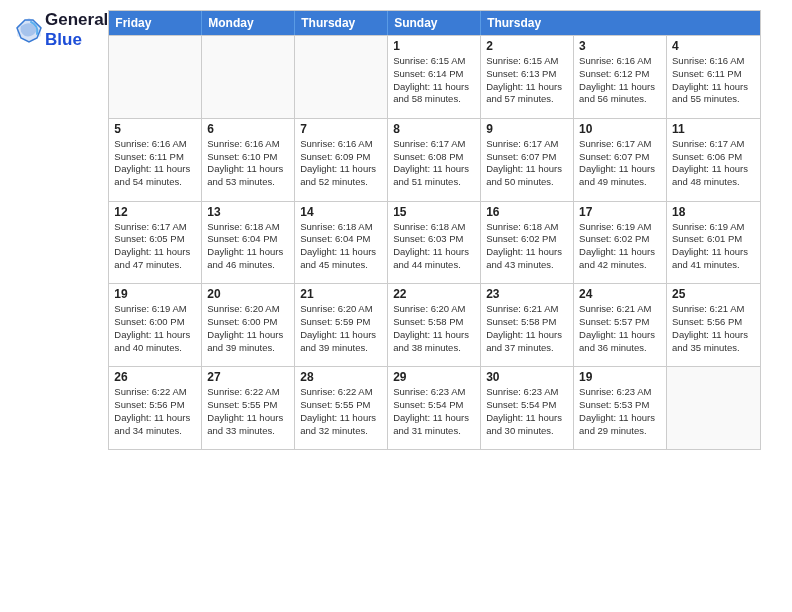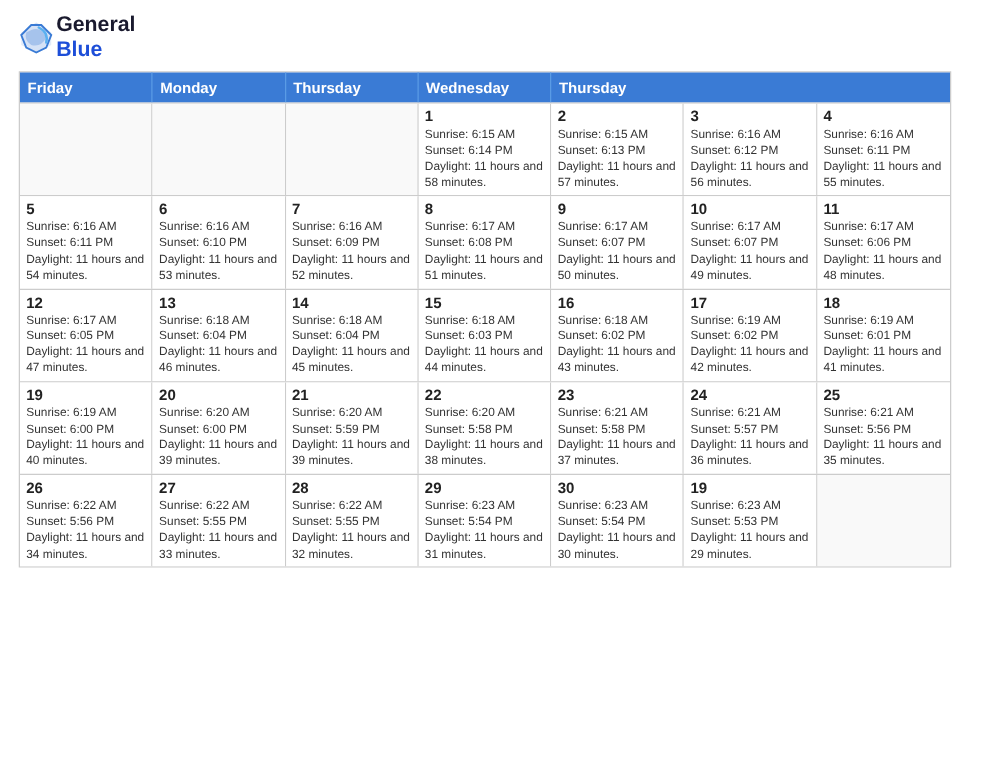--- a/index.html
+++ b/index.html
@@ -8,21 +8,21 @@
       height: 612px;
       font-family: Arial, sans-serif;
       background: #fff;
       overflow: hidden;
     }
     .page {
       width: 792px;
       height: 460px;
       padding: 10px 31px 10px 15px;
       display: flex;
-      flex-direction: column;
+      flex-direction: row;
     }
     .header {
       display: flex;
       align-items: flex-start;
       justify-content: space-between;
       margin-bottom: 8px;
     }
     .logo {
       display: flex;
       align-items: center;
@@ -127,21 +127,21 @@
       <div class="month-title"></div>
       <div class="location"></div>
     </div>
   </div>
 
   <div class="calendar">
     <div class="cal-header-row">
     <div class="cal-header-cell">Friday</div>
         <div class="cal-header-cell">Monday</div>
         <div class="cal-header-cell">Thursday</div>
-        <div class="cal-header-cell">Wednesday</div>
+        <div class="cal-header-cell">Sunday</div>
         <div class="cal-header-cell">Thursday</div>
       </div>
     <div class="cal-body">
     <div class="cal-row">
           <div class="cal-cell empty"></div>
           <div class="cal-cell empty"></div>
           <div class="cal-cell empty"></div>
           <div class="cal-cell">
             <div class="day-num">1</div>
             <div class="day-info">Sunrise: 6:15 AM<br>Sunset: 6:14 PM<br>Daylight: 11 hours and 58 minutes.</div>

